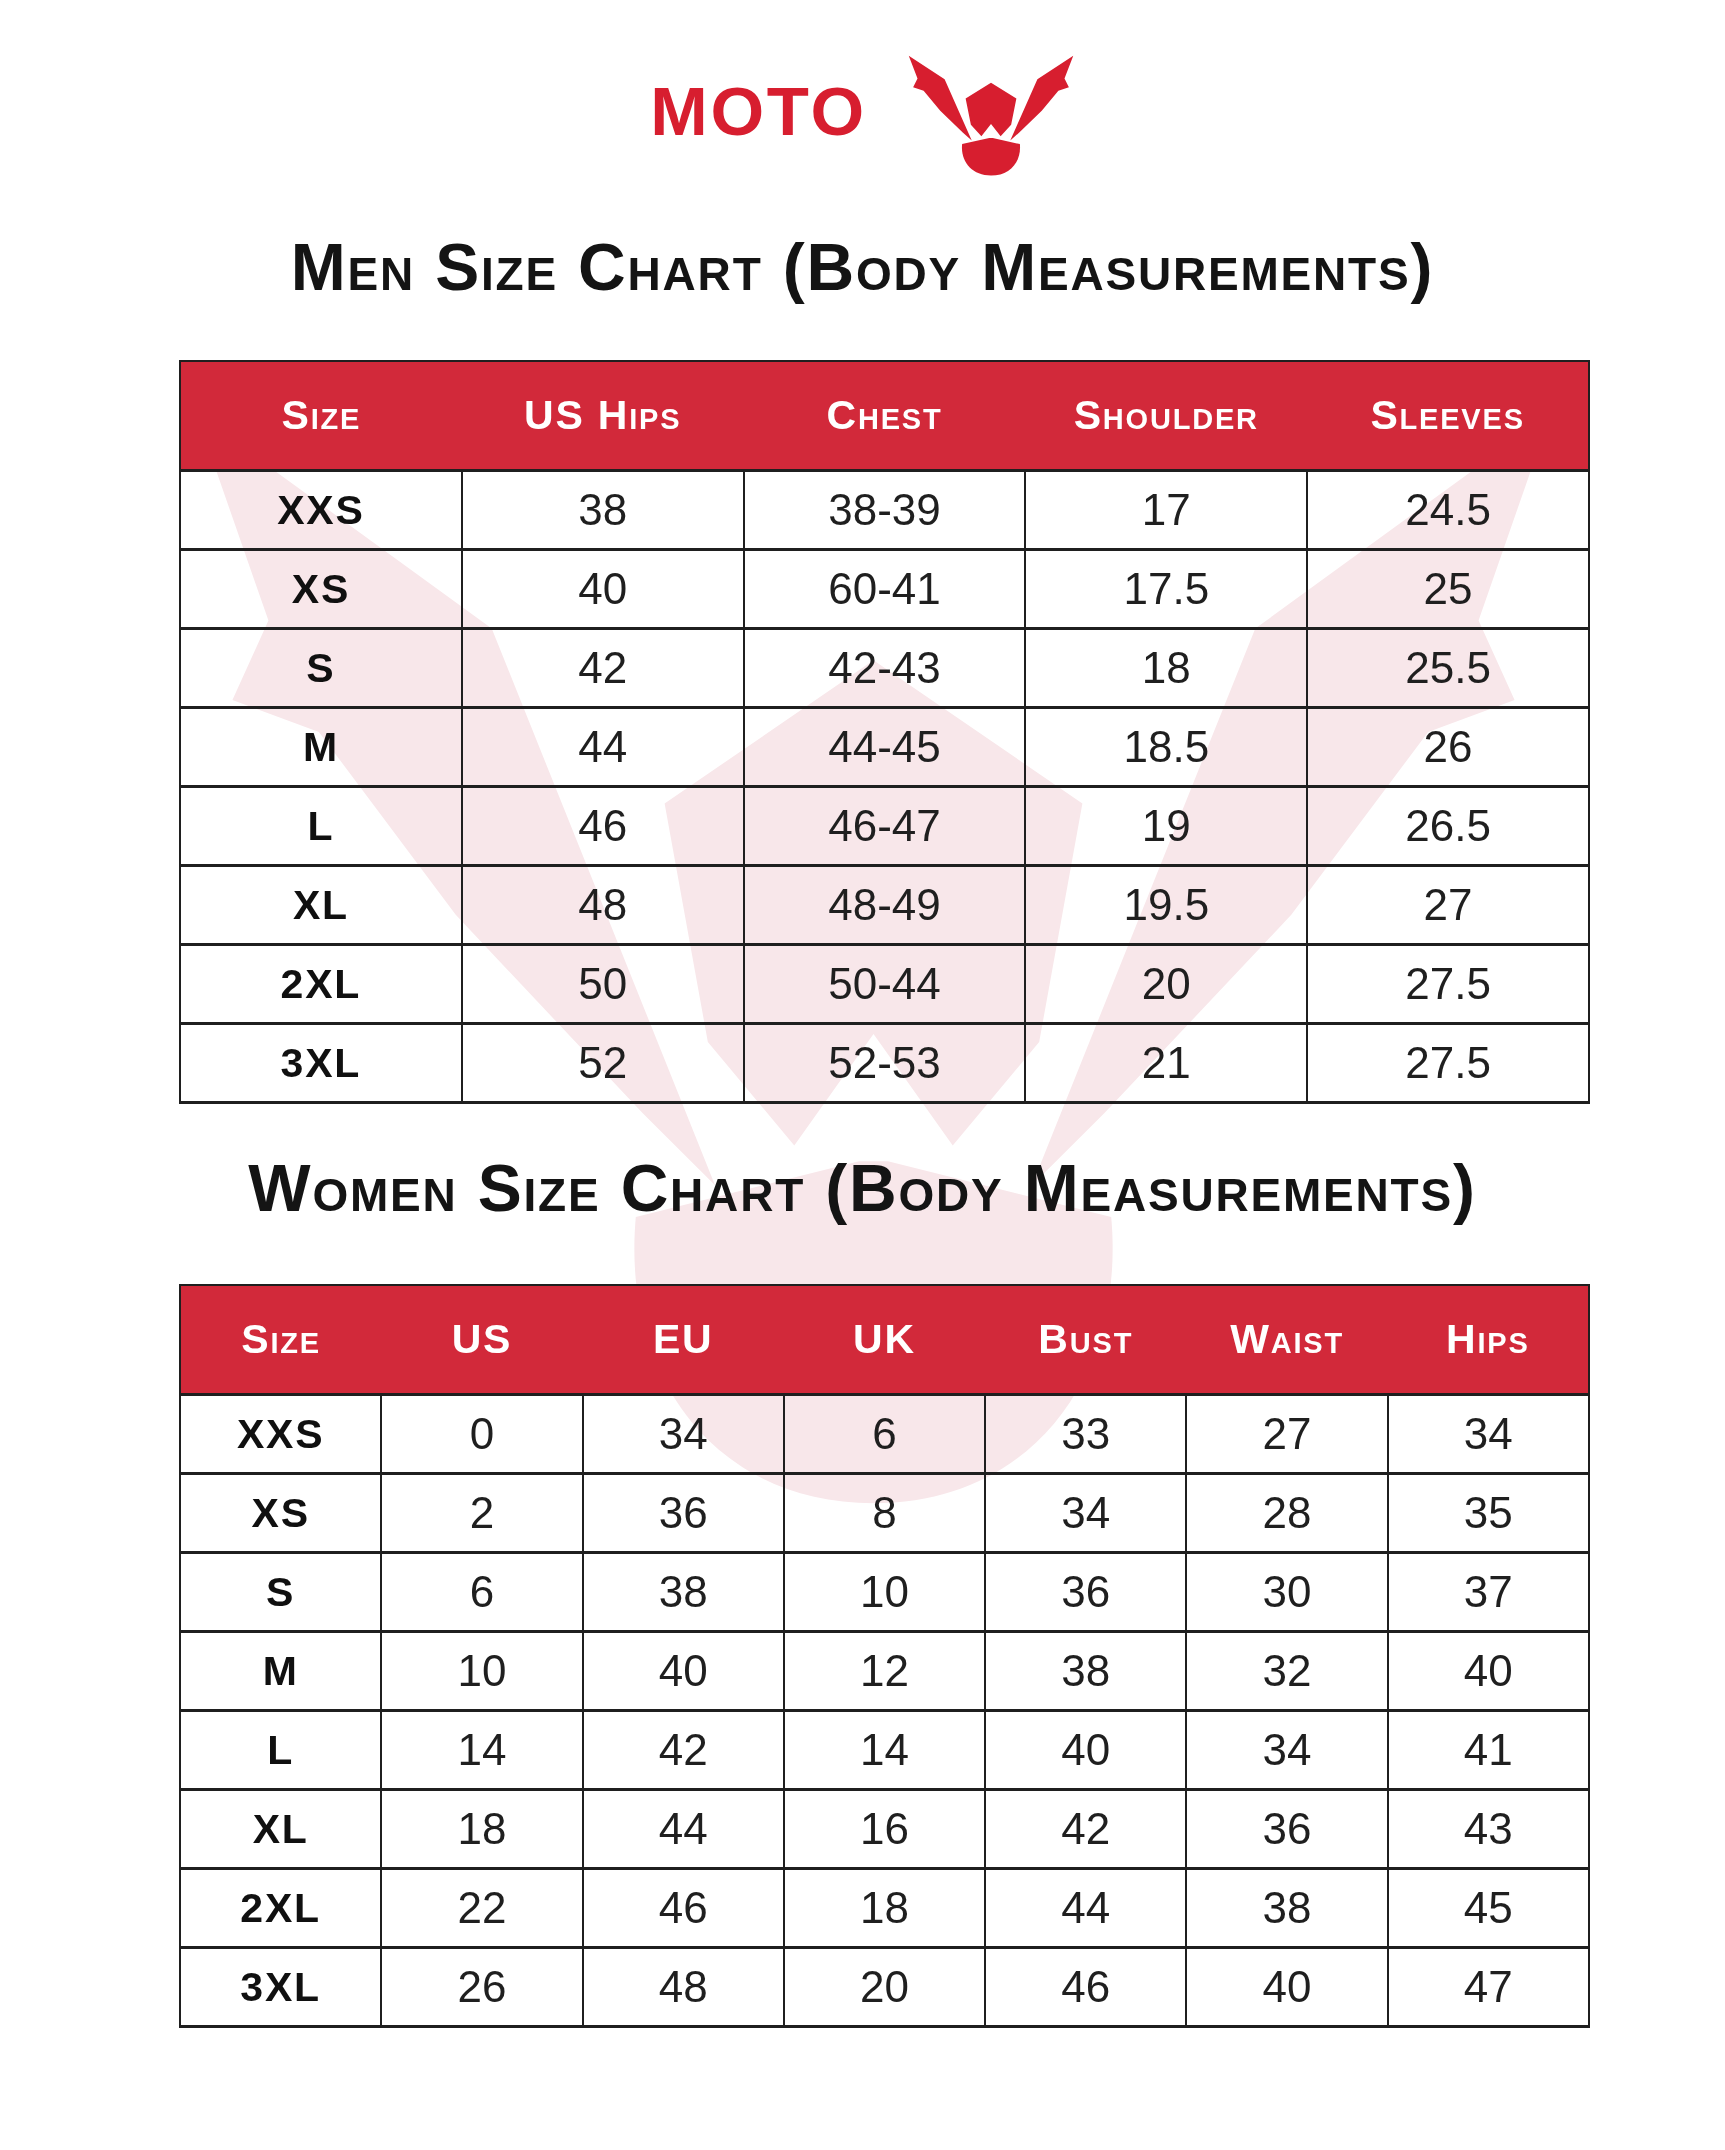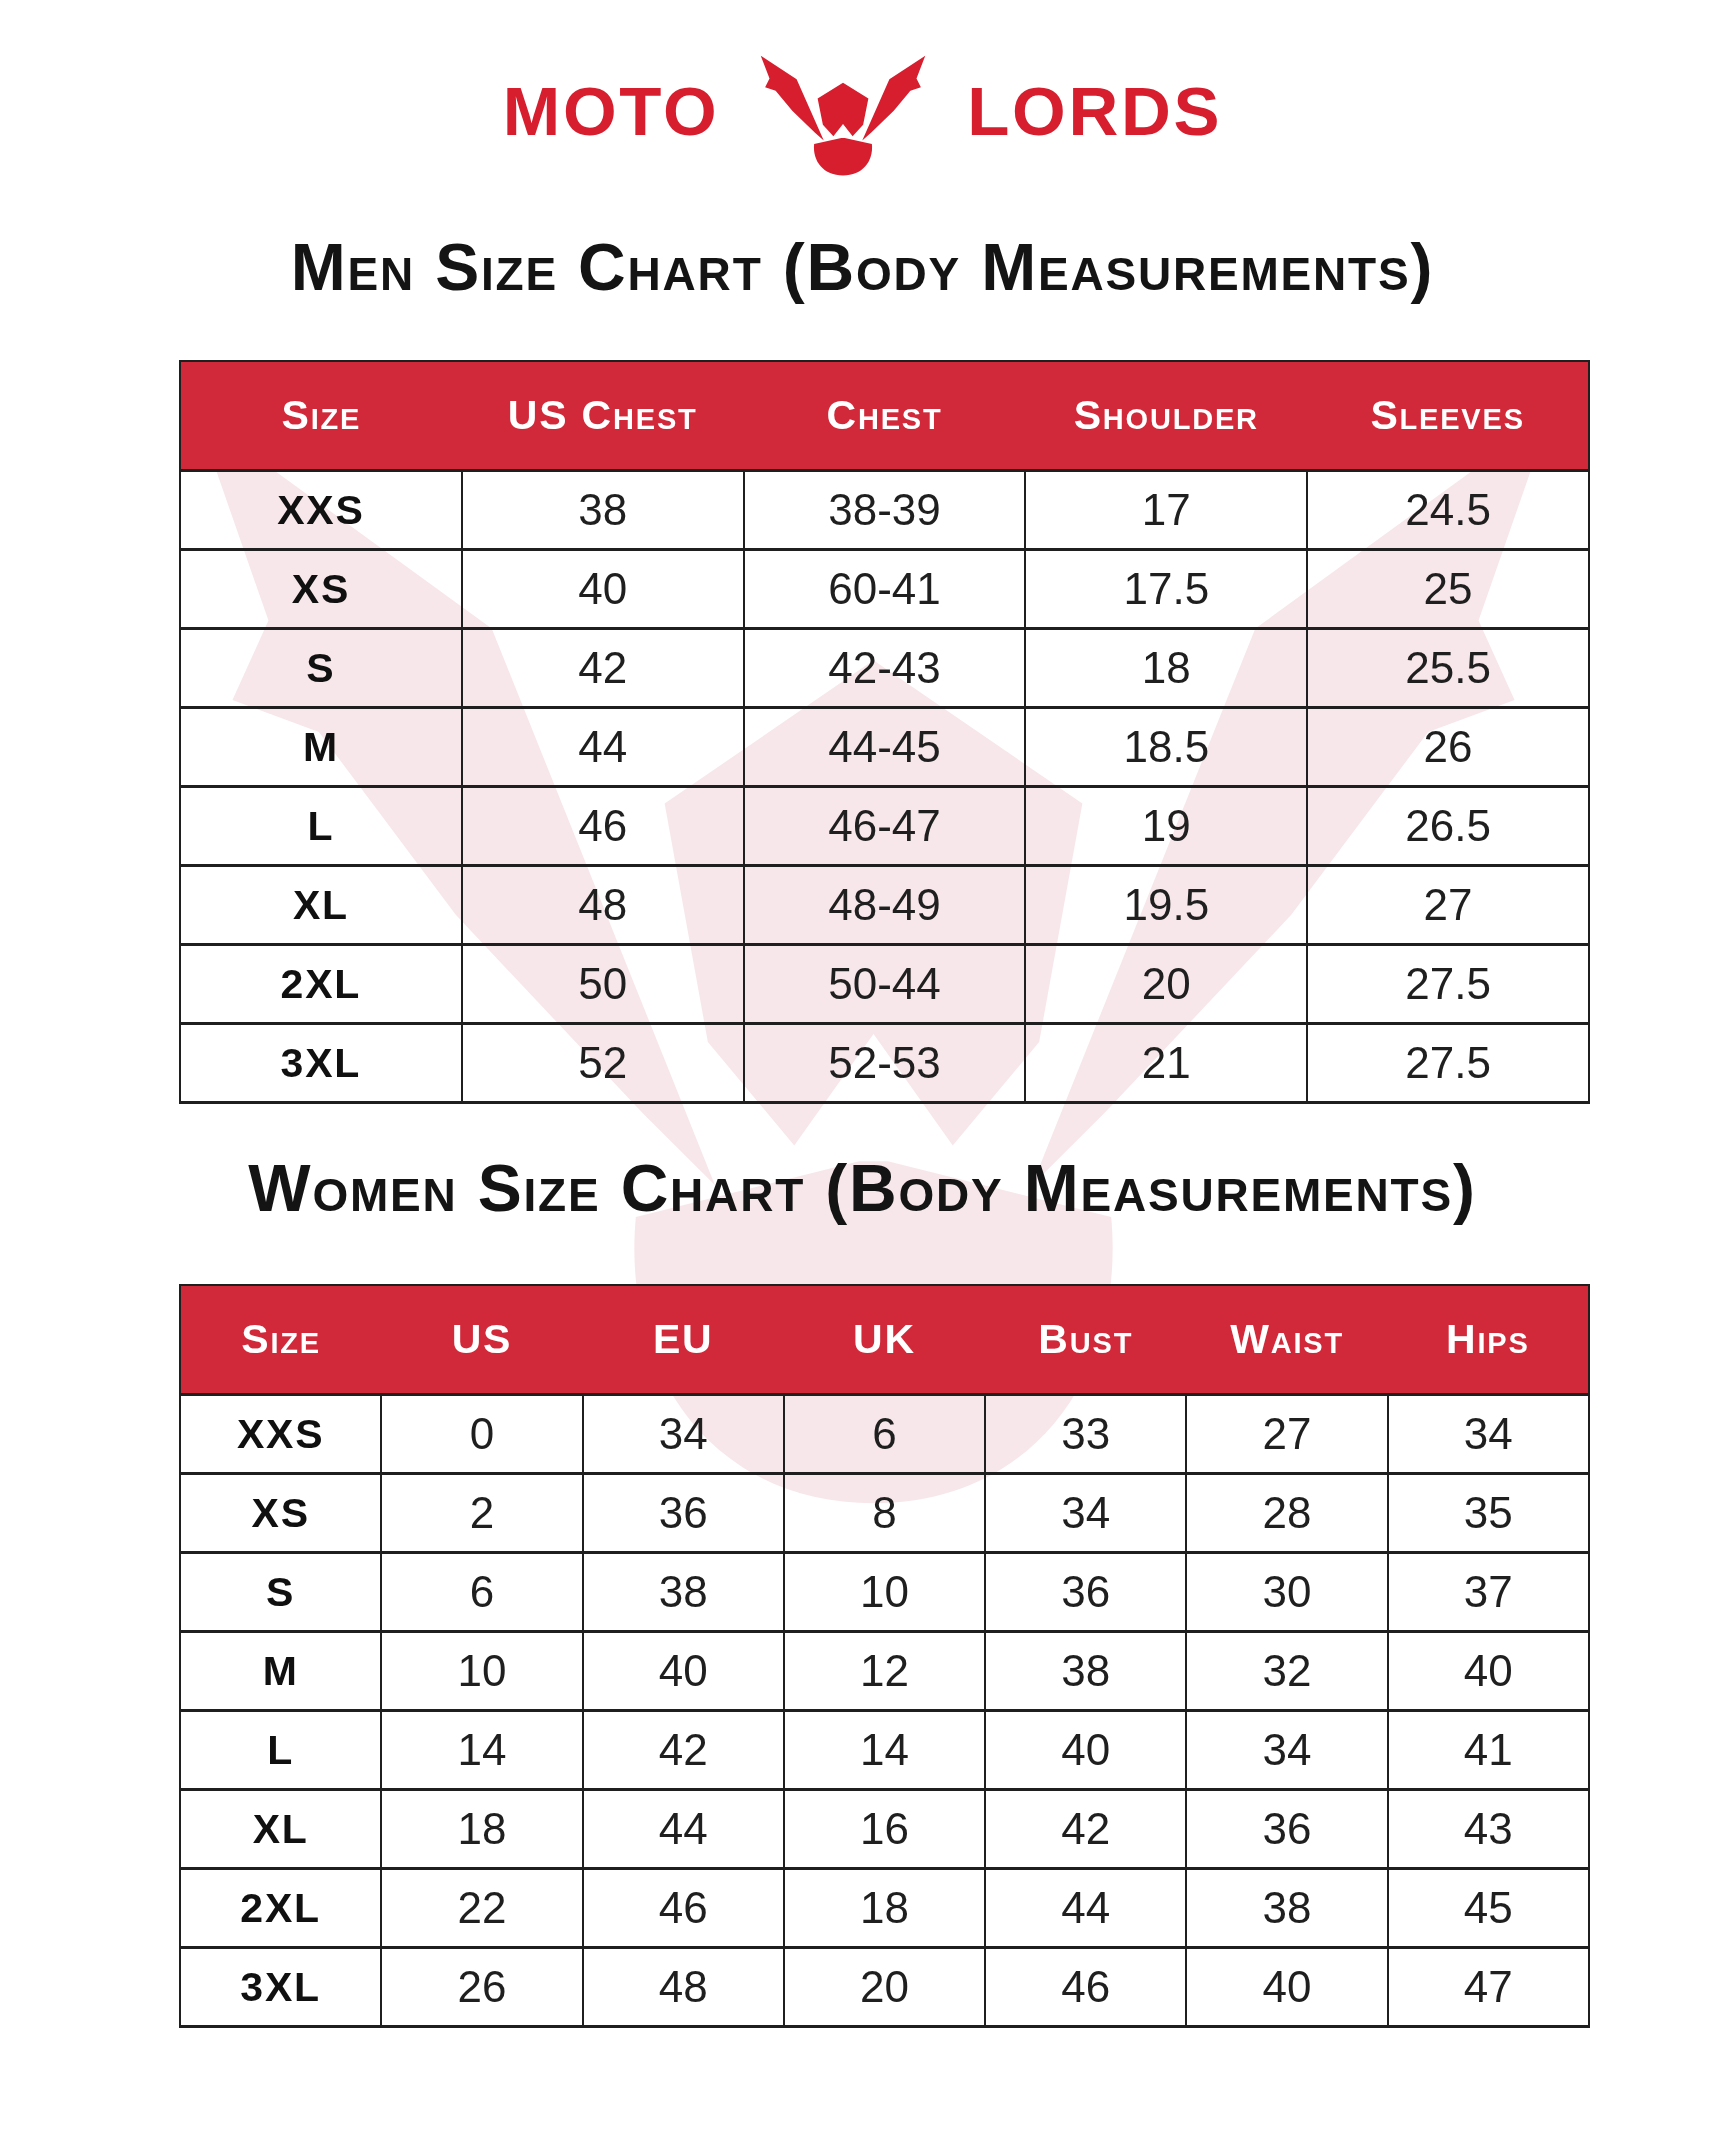--- a/index.html
+++ b/index.html
@@ -78,30 +78,29 @@
   <div class="logo-row">
     <span class="brand-word" style="color:#d71e2f">MOTO</span>
     <svg class="logo-icon" viewBox="0 0 192 145" aria-hidden="true">
       <g fill="#d71e2f">
         <path d="M2,3 L43,30 L74,100 L64,91 L38,66 L19,43 L7,39 L12,29 Z"></path>
         <path transform="translate(192 0) scale(-1 1)" d="M2,3 L43,30 L74,100 L64,91 L38,66 L19,43 L7,39 L12,29 Z"></path>
         <path d="M96,34 L67,52 L73,82 L85,95 L96,81 L107,95 L119,82 L125,52 Z"></path>
         <path d="M63,104 L94,97 L98,97 L129,104 C131,124 118,140 96,140 C74,140 61,124 63,104 Z"></path>
       </g>
     </svg>
-    <span class="brand-word" style="color:#d71e2f">LORDS</span>
   </div>
 
   <div class="chart-title men">Men Size Chart (Body Measurements)</div>
 
   <table class="size-table men">
     <thead>
         <tr>
           <th>Size</th>
-          <th>US Chest</th>
+          <th>US Hips</th>
           <th>Chest</th>
           <th>Shoulder</th>
           <th>Sleeves</th>
         </tr>
       </thead>
     <tbody>
         <tr>
           <td class="size-col">XXS</td>
           <td>38</td>
           <td>38-39</td>

